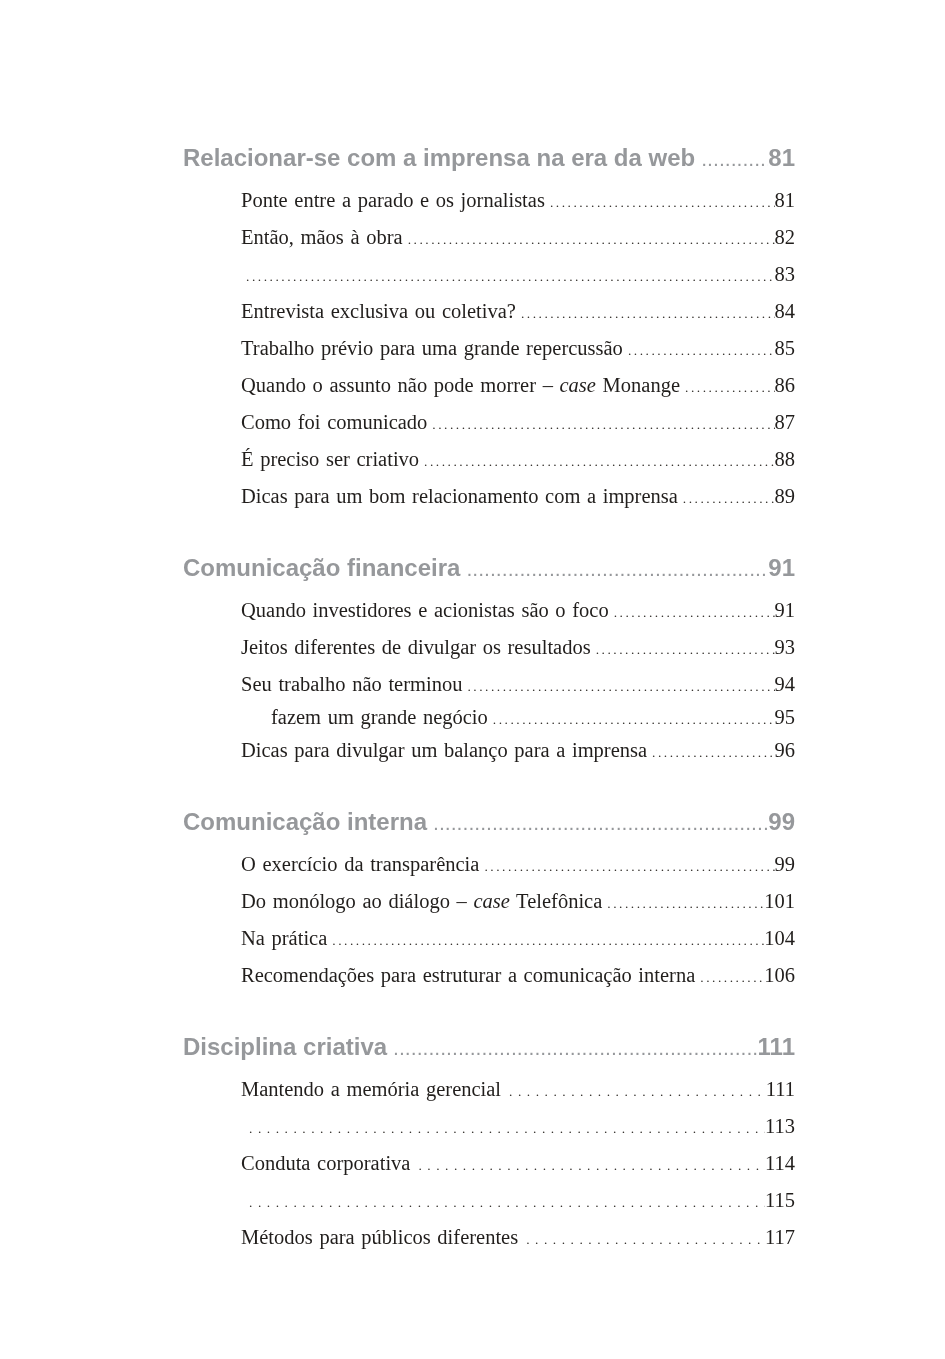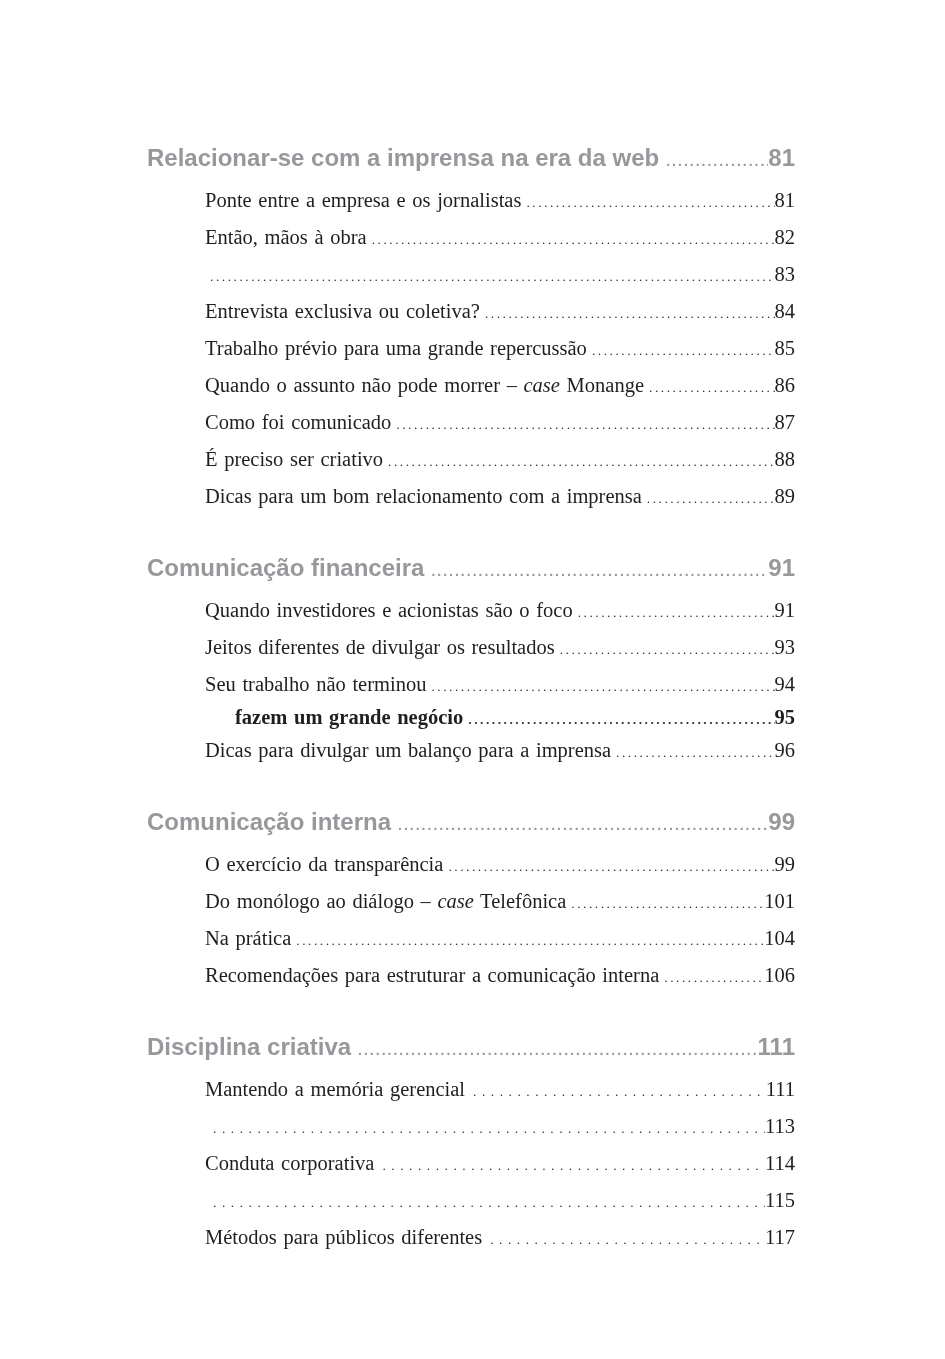--- a/index.html
+++ b/index.html
@@ -10,21 +10,21 @@
     box-sizing: border-box;
     background: #ffffff;
     padding: 143px 150px 0 147px;
     font-family: "Liberation Serif", serif;
     color: #211e1c;
     overflow: hidden;
   }
   section { margin: 0; }
   section + section { margin-top: 37px; }
 
-  .row { display: flex; align-items: baseline; }
+  .row { display: flex; align-items: baseline; margin-left: 36px; }
 
   
   .heading {
     font-family: "Liberation Sans", sans-serif;
     font-weight: bold;
     font-size: 24px;
     line-height: 30px;
     color: #96989b;
     margin-bottom: 7px;
   }
@@ -61,35 +61,35 @@
   }
   .wide .i-leader {
     letter-spacing: 5.5px;
     padding-left: 8px;
     padding-right: 6px;
   }
   .it { font-style: italic; }
 
   
   .line1 { line-height: 33px; white-space: nowrap; word-spacing: 1.5px; }
-  .line2 { line-height: 27px; padding-left: 30px; font-weight: bold; }
+  .line2 { line-height: 27px; padding-left: 30px; }
 </style>
 </head>
 <body>
 
 <div class="page">
 
   <section>
     <div class="row heading">
       <span class="h-title">Relacionar-se com a imprensa na era da web</span>
       <span class="leader h-leader">............................................................................................................................................................................................................................................................................................................</span>
       <span class="h-page">81</span>
     </div>
     <div class="row item">
-      <span class="i-label">Ponte entre a empresa e os jornalistas</span>
+      <span class="i-label">Ponte entre a parado e os jornalistas</span>
       <span class="leader i-leader">............................................................................................................................................................................................................................................................................................................</span>
       <span class="i-page">81</span>
     </div>
     <div class="row item">
       <span class="i-label">Então, mãos à obra</span>
       <span class="leader i-leader">............................................................................................................................................................................................................................................................................................................</span>
       <span class="i-page">82</span>
     </div>
     <div class="row item">
       <span class="leader i-leader">............................................................................................................................................................................................................................................................................................................</span>

